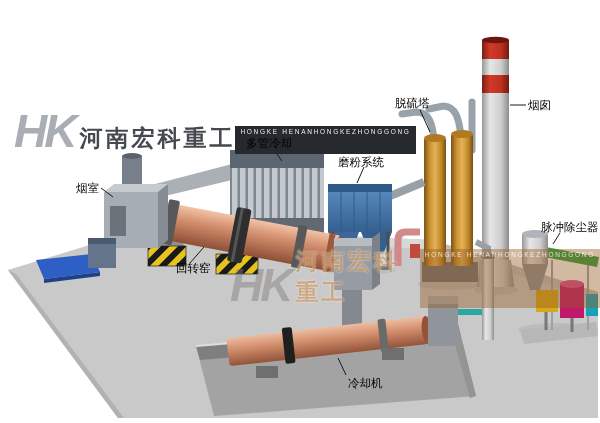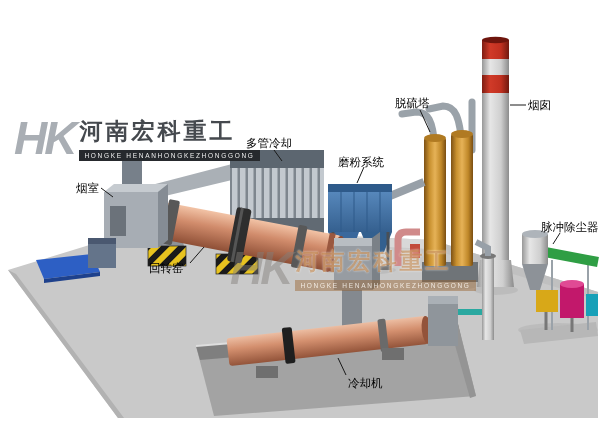--- a/index.html
+++ b/index.html
@@ -3,21 +3,21 @@
 <meta charset="utf-8">
 <style>
   *{margin:0;padding:0;box-sizing:border-box}
   html,body{width:600px;height:423px;background:#fff;font-family:"Liberation Sans",sans-serif}
   .scene{position:relative;width:600px;height:423px;background:#fff;overflow:hidden}
   .scene svg{position:absolute;left:0;top:0}
   .disclaimer{position:absolute;left:30px;top:20px;font-size:11px;font-weight:bold;color:#1a1a1a;letter-spacing:.5px}
   .lbl{position:absolute;font-size:11.5px;font-weight:normal;color:#000;white-space:nowrap}
   .brand{position:absolute;display:flex;align-items:flex-end;pointer-events:none}
   .brand .hk{font-size:46px;line-height:.95;font-weight:bold;font-style:italic;color:#a9aeb4;letter-spacing:-3px}
-  .brand .col{display:flex;flex-direction:column;margin:6px 0 0 5px}
+  .brand .col{display:flex;flex-direction:row;margin:6px 0 0 5px}
   .brand .cn{font-size:23px;font-weight:bold;letter-spacing:3px;color:#45494e}
   .brand .en{margin-top:3px;background:#26292d;color:#f0f0f0;font-size:6.5px;letter-spacing:1.7px;padding:2px 5px;text-align:center;white-space:nowrap}
   .brand-main{left:14px;top:110px}
   .brand-wm{left:230px;top:240px;opacity:.85}
   .brand-wm .hk{color:rgba(130,126,122,.55)}
   .brand-wm .cn{color:rgba(186,116,48,.62);text-shadow:0 0 2px rgba(255,255,255,.9)}
   .brand-wm .en{background:rgba(150,92,36,.5);color:rgba(255,248,240,.92)}
 </style>
 </head>
 <body>
@@ -240,21 +240,21 @@
 
   <div class="brand brand-wm">
     <span class="hk">HK</span>
     <span class="col">
       <span class="cn">河南宏科重工</span>
       <span class="en">HONGKE HENANHONGKEZHONGGONG</span>
     </span>
   </div>
 
   <div class="lbl" style="left:76px;top:181px">烟室</div>
-  <div class="lbl" style="left:149px;top:261px">回转窑</div>
+  <div class="lbl" style="left:176px;top:261px">回转窑</div>
   <div class="lbl" style="left:246px;top:136px">多管冷却</div>
   <div class="lbl" style="left:338px;top:155px">磨粉系统</div>
   <div class="lbl" style="left:395px;top:96px">脱硫塔</div>
   <div class="lbl" style="left:528px;top:98px">烟囱</div>
   <div class="lbl" style="left:541px;top:220px">脉冲除尘器</div>
   <div class="lbl" style="left:348px;top:376px">冷却机</div>
 
 </div>
 
 </body></html>

